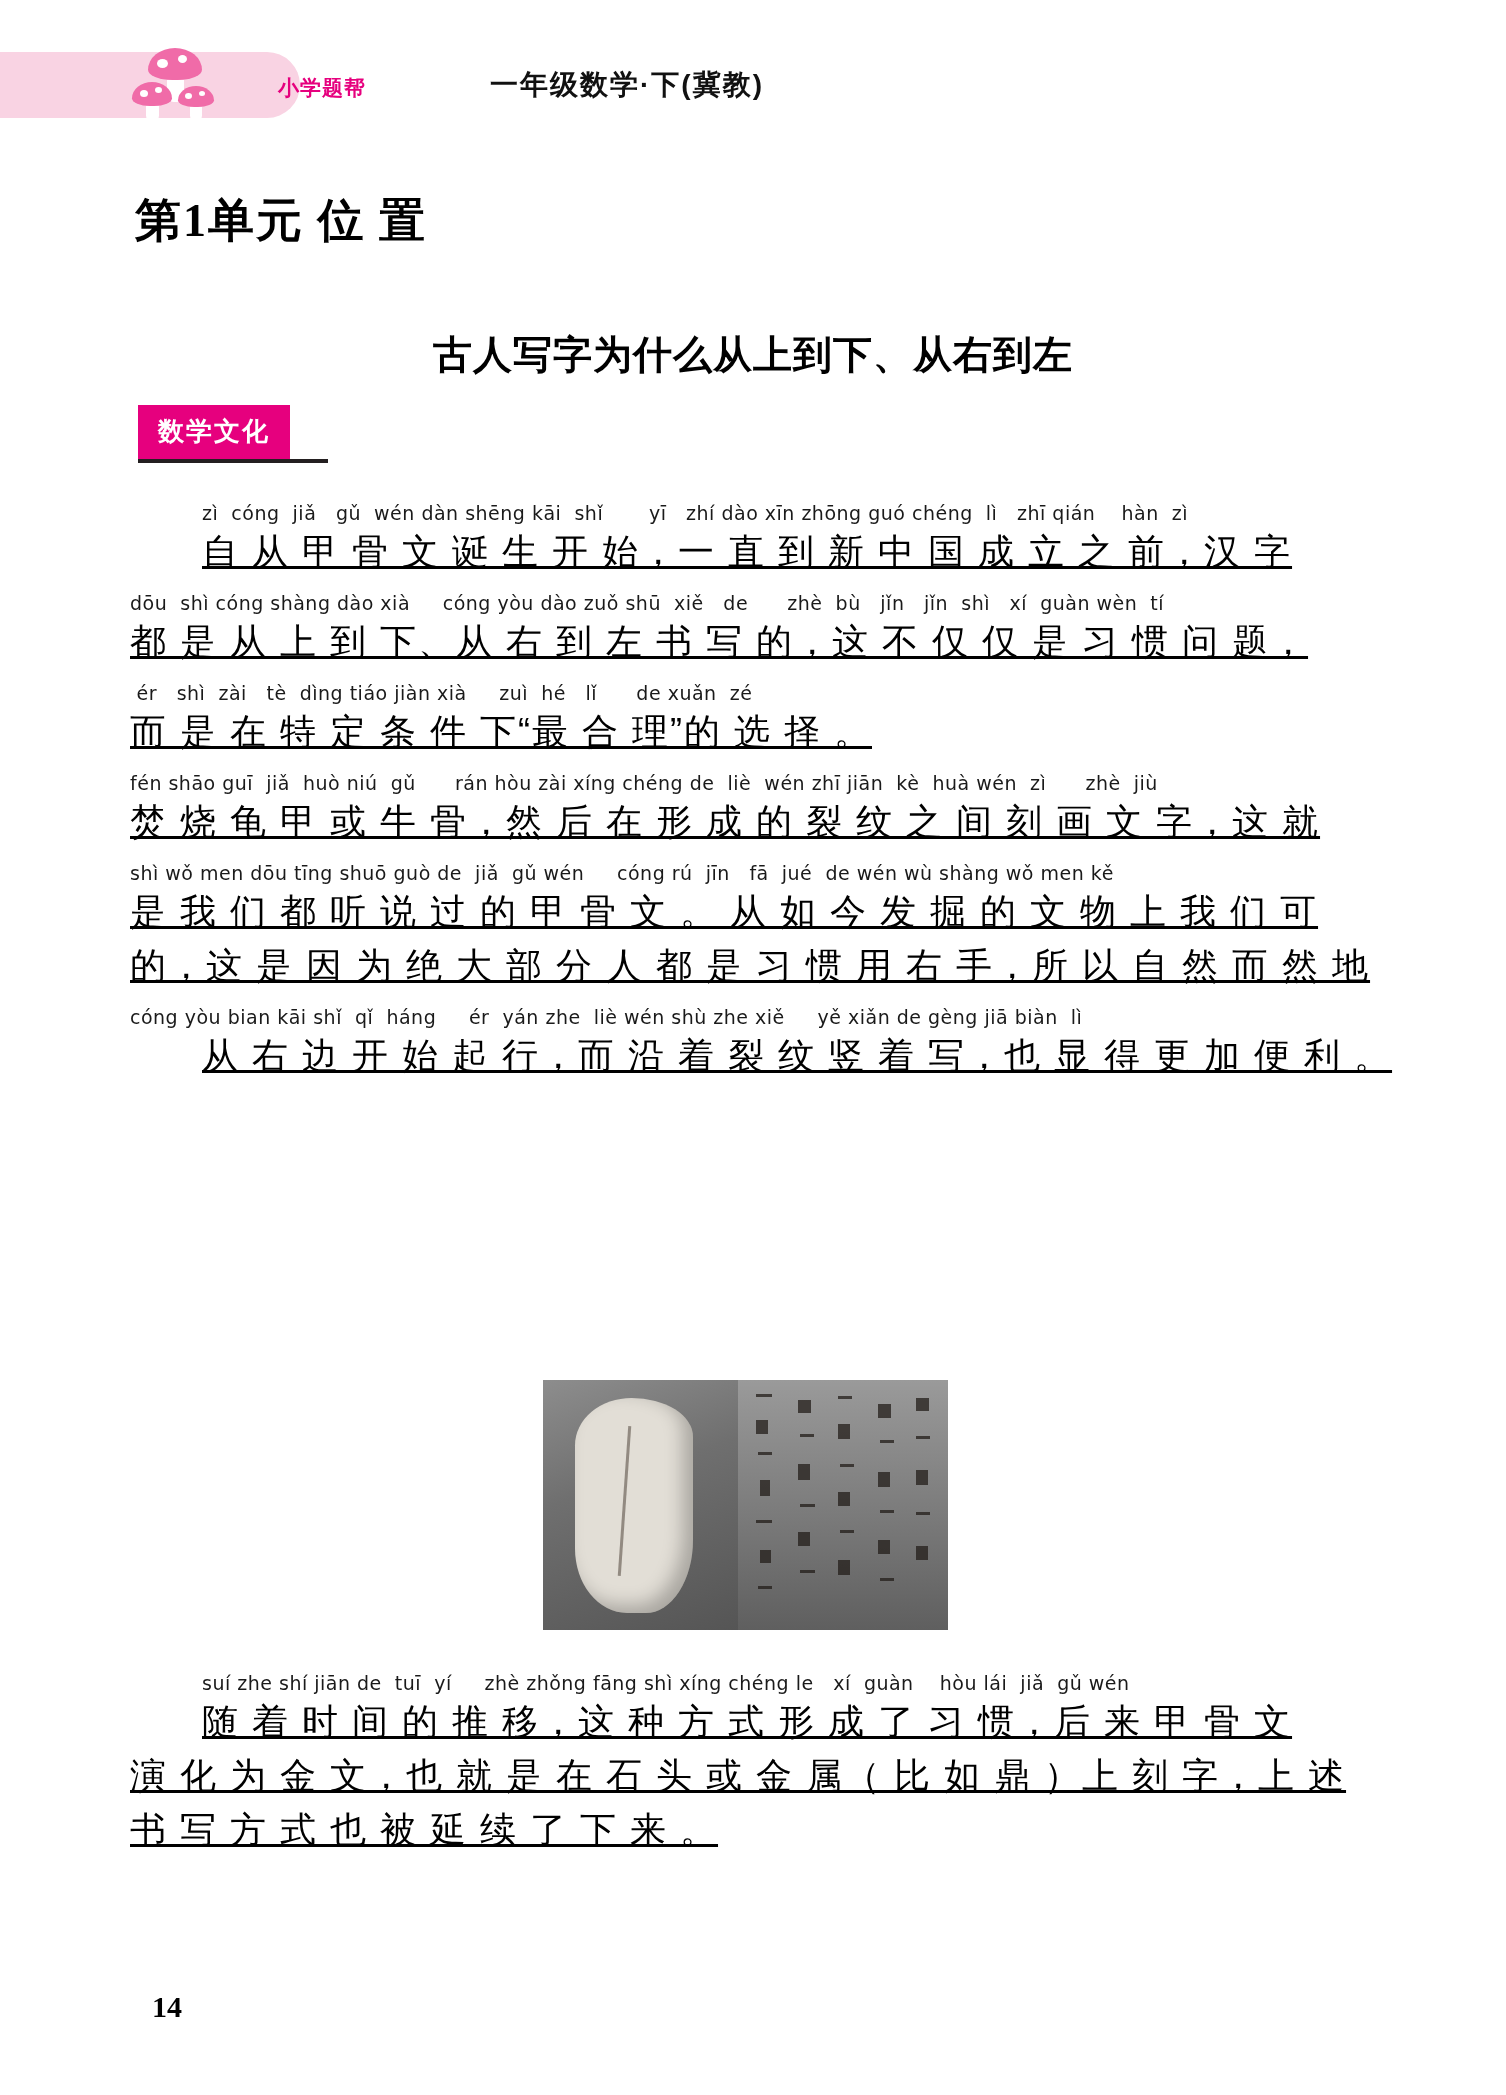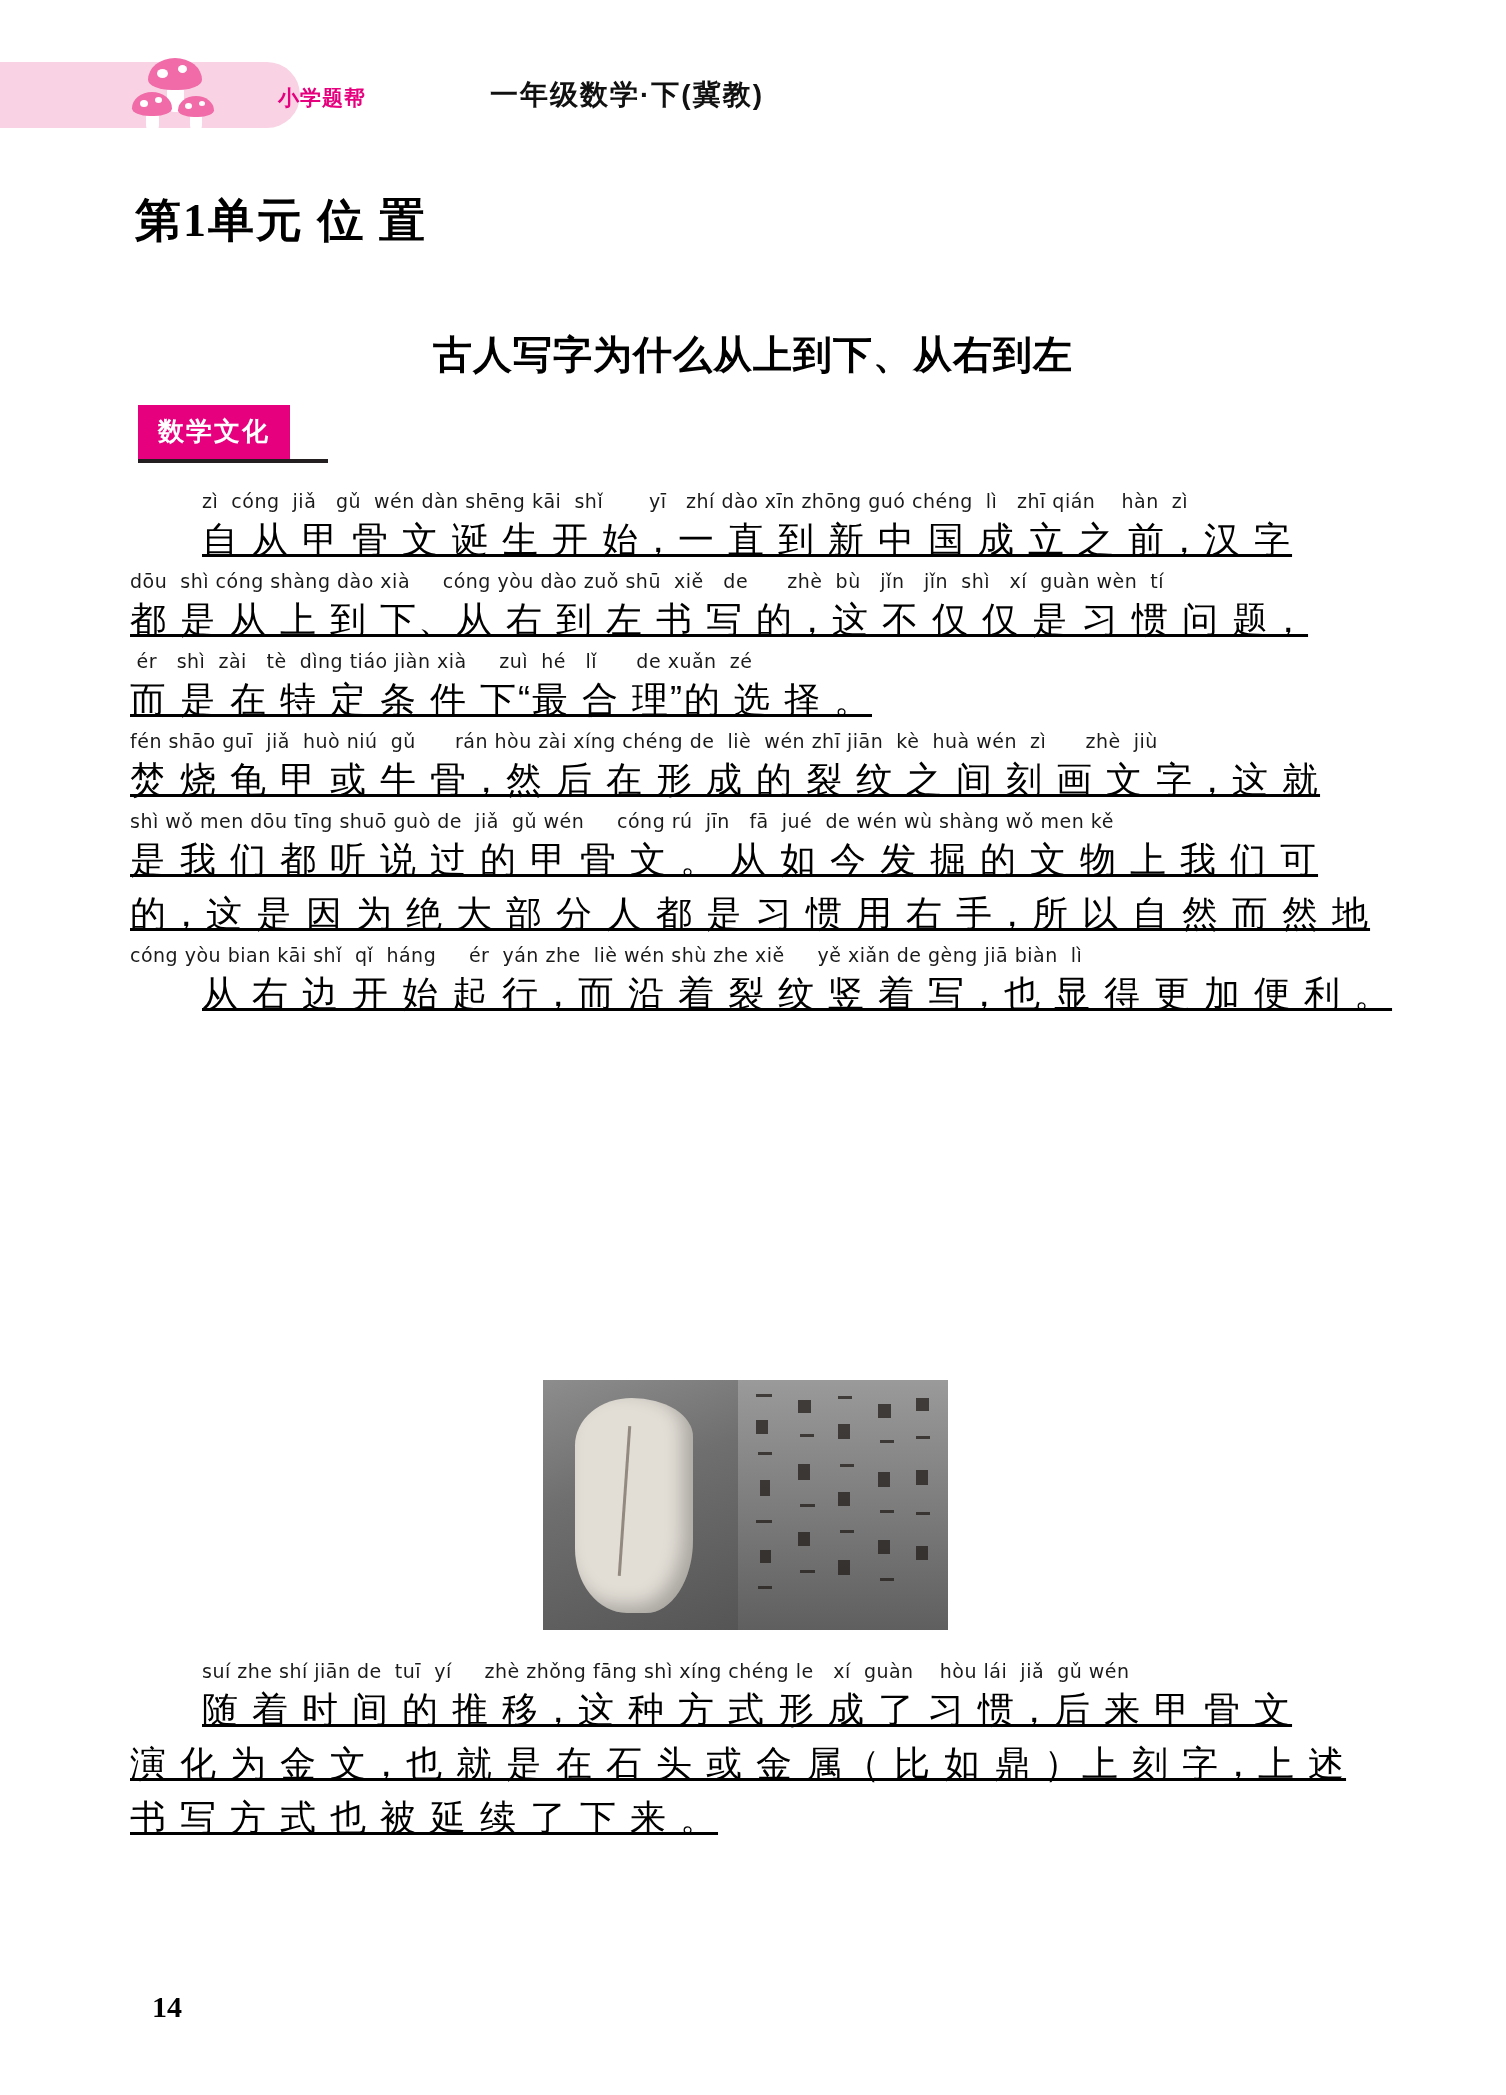--- a/index.html
+++ b/index.html
@@ -12,21 +12,21 @@
     height: 2095px;
     position: relative;
     font-family: "Liberation Sans", sans-serif;
     color: #000;
     overflow: hidden;
   }
 
   
   .header {
     position: absolute;
-    top: 40px;
+    top: 30px;
     left: 0;
     width: 100%;
     height: 92px;
   }
   .header-band {
     position: absolute;
     left: 0;
     top: 22px;
     width: 300px;
     height: 66px;
@@ -153,20 +153,21 @@
     margin-bottom: 2px;
   }
   .pinyin {
     font-size: 19px;
     color: #1a1a1a;
     letter-spacing: 0.5px;
     height: 26px;
     line-height: 26px;
     white-space: pre;
     font-family: "DejaVu Sans", sans-serif;
+    margin-top: 12px;
   }
   .hanzi {
     font-size: 36px;
     letter-spacing: 2px;
     height: 52px;
     line-height: 52px;
     white-space: pre;
     color: #000000;
     text-decoration: underline;
   }

